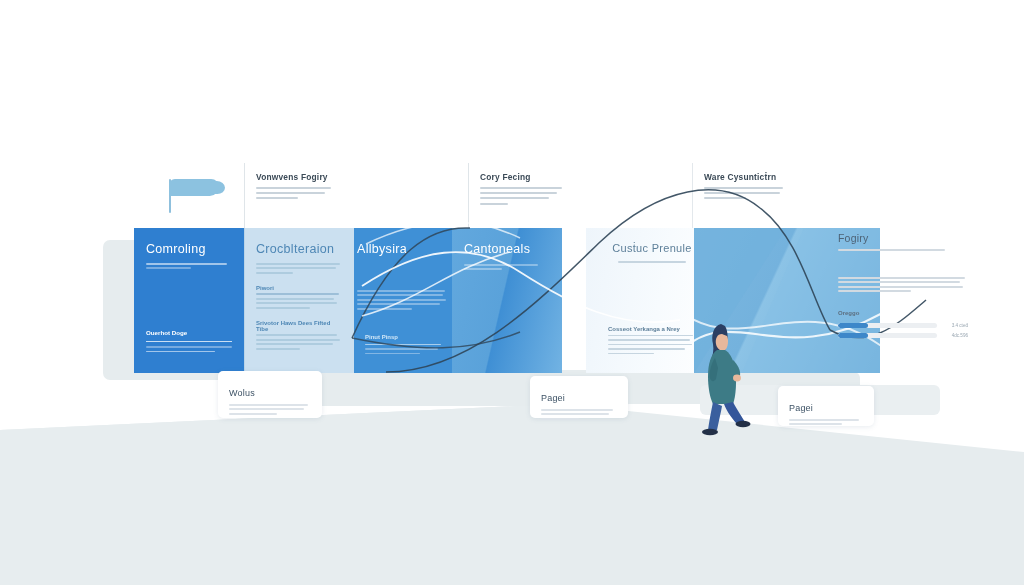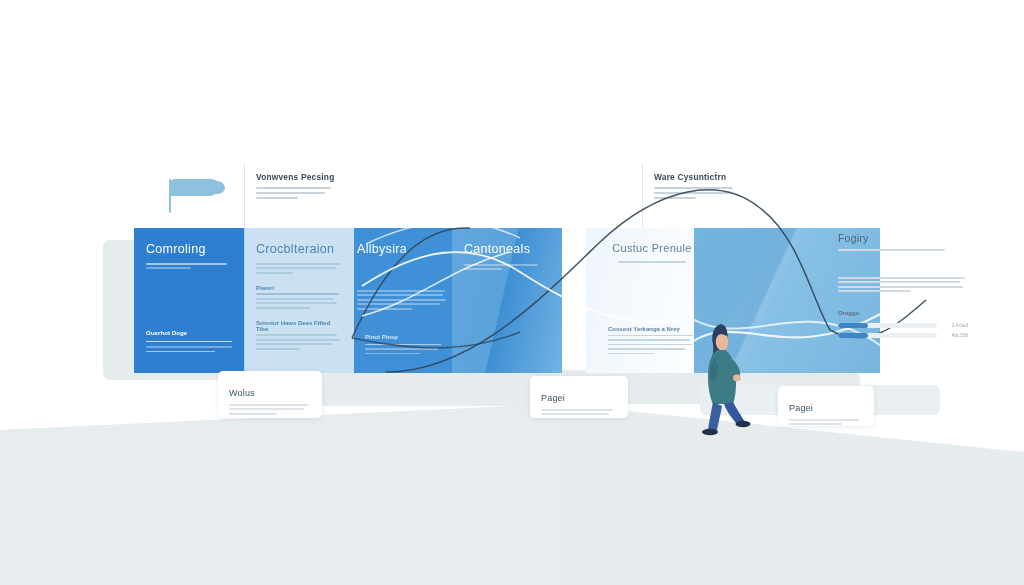--- a/index.html
+++ b/index.html
@@ -30,21 +30,21 @@
   .topcard .tc-title{
     font-size:8.4px;font-weight:bold;color:#3b4a57;letter-spacing:.2px;
     margin:0 0 5px 0;white-space:nowrap;
   }
   .topcard .tc-line{
     height:2.0px;background:#c9d3db;border-radius:1px;margin-bottom:3.2px;
   }
   .topcard.tcA{left:244px;width:100px;}
   .topcard.tcB{left:346px;width:112px;}
   .topcard.tcC{left:468px;width:108px;}
-  .topcard.tcD{left:642px;width:110px;border-left:1px solid #e3e8ec;}
+  .topcard.tcD{left:692px;width:110px;border-left:1px solid #e3e8ec;}
 
   
   .flagcard{position:absolute;left:155px;top:163px;width:88px;height:65px;background:#fff;}
   .flagpole{position:absolute;left:14px;top:16px;width:1.6px;height:34px;background:#8fc0dd;border-radius:1px;}
   .flagbody{position:absolute;left:14px;top:16px;width:50px;height:17px;background:#8cc2e0;
             border-radius:9px 12px 14px 4px;}
   .flagbody:after{content:"";position:absolute;right:-6px;top:2px;width:16px;height:13px;
             background:#8cc2e0;border-radius:50% 60% 55% 40%;}
 
   
@@ -141,24 +141,31 @@
   <div class="plate p2"></div>
   <div class="plate p3"></div>
   <div class="plate p4"></div>
 
   <div class="flagcard">
     <div class="flagpole"></div>
     <div class="flagbody"></div>
   </div>
 
   <div class="topcard tcA">
-    <p class="tc-title">Vonwvens Pecsing</p>
+    <p class="tc-title">Vonwvens Fogiry</p>
     <div class="tc-line" style="width:96%"></div>
     <div class="tc-line" style="width:88%"></div>
     <div class="tc-line" style="width:54%"></div>
+  </div>
+  <div class="topcard tcC">
+    <p class="tc-title">Cory Fecing</p>
+    <div class="tc-line" style="width:95%"></div>
+    <div class="tc-line" style="width:90%"></div>
+    <div class="tc-line" style="width:80%"></div>
+    <div class="tc-line" style="width:32%"></div>
   </div>
   <div class="topcard tcD">
     <p class="tc-title">Ware Cysunticṫrn</p>
     <div class="tc-line" style="width:90%"></div>
     <div class="tc-line" style="width:86%"></div>
     <div class="tc-line" style="width:48%"></div>
   </div>
 
   <div class="strip">
 

